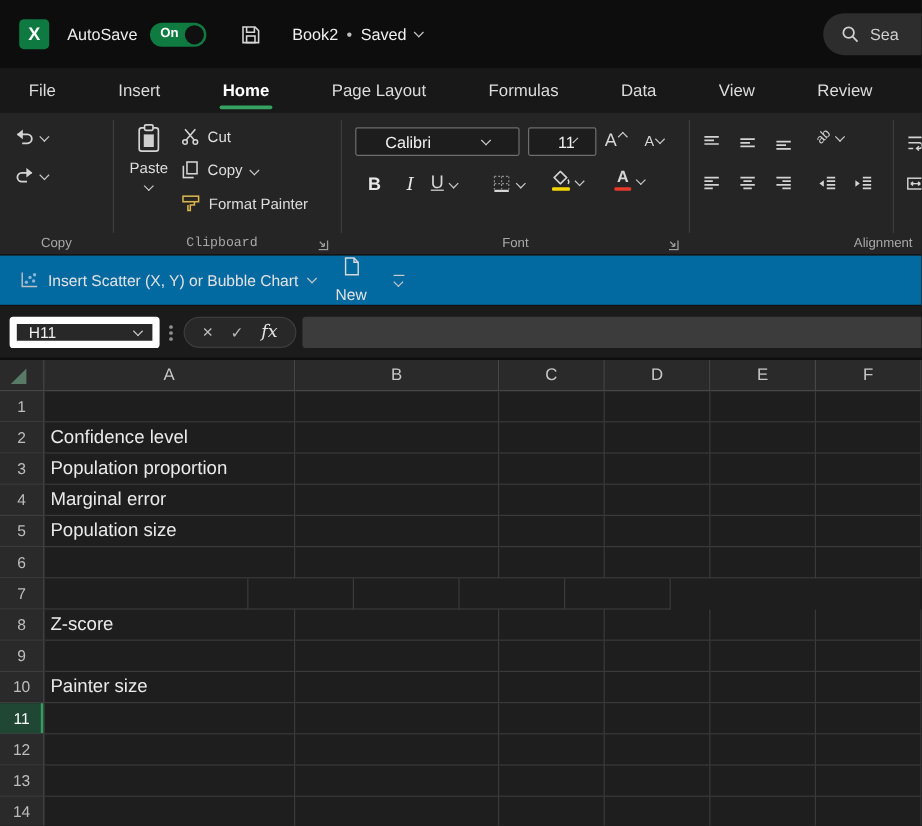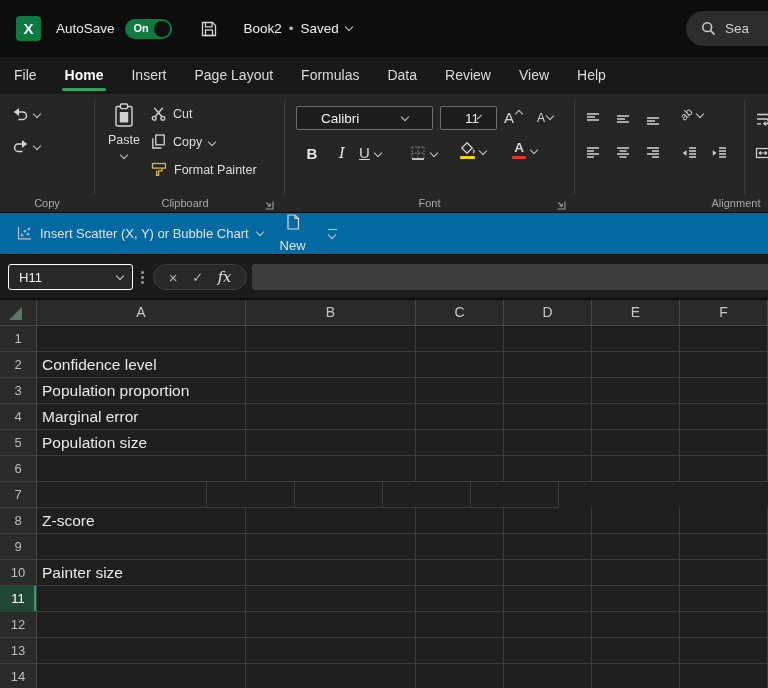--- a/index.html
+++ b/index.html
@@ -17,21 +17,21 @@
   .autosave-label{margin-left:15px;font-size:13.5px;color:#ededed;}
   .toggle{margin-left:10px;width:47px;height:20px;border-radius:10px;background:#0f7b41;position:relative;cursor:pointer;}
   .toggle .on{position:absolute;left:9px;top:3.5px;font-size:11px;font-weight:700;color:#fff;}
   .toggle .knob{position:absolute;right:2px;top:2px;width:16px;height:16px;border-radius:50%;background:#101010;}
   .saveicon{margin-left:28px;display:flex;align-items:center;cursor:pointer;}
   .doctitle{margin-left:26px;display:flex;align-items:center;gap:7px;font-size:13.5px;color:#f0f0f0;cursor:pointer;}
   .searchpill{position:absolute;left:686px;top:11px;width:120px;height:35px;border-radius:18px 0 0 18px;background:#2d2d2d;display:flex;align-items:center;gap:9px;padding-left:15px;box-sizing:border-box;color:#cfcfcf;font-size:13.5px;}
 
   
   .menubar{position:absolute;top:57px;left:0;right:0;height:37px;background:#181818;}
-  .tabs{display:flex;height:37px;}
+  .tabs{display:flex;padding-left:10px;height:37px;gap:24px;}
   .tab{position:relative;padding:0 14px;line-height:36px;font-size:14px;color:#dcdcdc;cursor:pointer;white-space:nowrap;}
   .tab.active{color:#fff;font-weight:600;}
   .tab.active::after{content:"";position:absolute;left:11px;right:11px;bottom:3px;height:3px;border-radius:2px;background:#35a25f;}
 
   
   .ribbon{position:absolute;top:94px;left:0;right:0;height:119px;background:#252525;border-bottom:1px solid #0a0a0a;box-sizing:border-box;}
   .rsep{top:6px;bottom:18px;width:1px;background:#3c3c3c;}
   .rlabel{bottom:3px;font-size:11px;color:#a8a8a8;text-align:center;}
   .rbtn{display:flex;align-items:center;gap:5px;color:#d6d6d6;cursor:pointer;}
   .rrow{display:flex;align-items:center;gap:7px;font-size:12.5px;color:#dedede;cursor:pointer;white-space:nowrap;}
@@ -45,21 +45,21 @@
   .orient-txt{display:inline-block;transform:rotate(-45deg);font-size:11px;color:#d4d4d4;}
 
   
   .qat{position:absolute;top:213px;left:0;right:0;height:42px;background:#0369a1;border-bottom:1px solid #101010;display:flex;align-items:center;box-sizing:border-box;}
   .qbtn{display:flex;align-items:center;gap:8px;font-size:13px;color:#e2e2e2;cursor:pointer;white-space:nowrap;}
   .qoverflow{display:flex;flex-direction:column;align-items:center;gap:2px;cursor:pointer;}
   .obar{width:9px;height:1.5px;background:#c9c9c9;}
 
   
   .formularow{position:absolute;top:255px;left:0;right:0;height:45px;background:#1b1b1b;border-bottom:2px solid #0e0e0e;box-sizing:border-box;}
-  .namebox{left:8px;top:9px;width:125px;height:26px;background:#282828;border:1px solid #ffffff;border-radius:3px;box-sizing:border-box;display:flex;align-items:center;justify-content:space-between;padding:0 9px 0 10px;font-size:13px;color:#f0f0f0;cursor:pointer;}
+  .namebox{left:8px;top:9px;width:125px;height:26px;background:#282828;border:6px solid #ffffff;border-radius:3px;box-sizing:border-box;display:flex;align-items:center;justify-content:space-between;padding:0 9px 0 10px;font-size:13px;color:#f0f0f0;cursor:pointer;}
   .dots{left:141px;top:16px;display:flex;flex-direction:column;gap:2.5px;cursor:pointer;}
   .dots i{width:2.5px;height:2.5px;border-radius:50%;background:#909090;}
   .fxpill{left:153px;top:9px;width:94px;height:26px;background:#282828;border:1px solid #3d3d3d;border-radius:13px;box-sizing:border-box;display:flex;align-items:center;justify-content:space-evenly;}
   .fxpill .cancel{font-size:15px;color:#b8b8b8;cursor:pointer;line-height:1;}
   .fxpill .enter{font-size:13px;color:#b8b8b8;cursor:pointer;line-height:1;}
   .fxpill .fx{font-size:14.5px;color:#e3e3e3;cursor:pointer;line-height:1;}
   .finput{left:252px;top:9px;right:0;height:26px;background:#3c3c3c;border-radius:3px 0 0 3px;font-size:13px;color:#f0f0f0;line-height:26px;padding-left:8px;cursor:text;}
 
   
   .grid{position:absolute;top:300px;left:0;right:0;bottom:0;background:#1e1e1e;}
@@ -100,27 +100,27 @@
       <circle cx="6.2" cy="6.2" r="4.4"></circle>
         <path d="M9.6 9.6 L13.6 13.6"></path>
     </svg>
     <span>Sea</span>
   </div>
 </div>
 
 <div class="menubar">
   <div class="tabs">
       <div class="tab">File</div>
+      <div class="tab">Insert</div>
       <div class="tab active">Home</div>
-      <div class="tab">Insert</div>
       <div class="tab">Page Layout</div>
       <div class="tab">Formulas</div>
       <div class="tab">Data</div>
+      <div class="tab">View</div>
       <div class="tab">Review</div>
-      <div class="tab">View</div>
       <div class="tab">Help</div>
     </div>
 </div>
 
 <div class="ribbon">
 
   <div class="rbtn abs" style="left:12px;top:13px;">
     <svg width="17" height="14" viewBox="0 0 17 14" fill="none">
       <path d="M2.5 5 H10.8 a3.7 3.7 0 0 1 0 7.4 H6.5" stroke="#d4d4d4" stroke-width="1.5"></path>
       <path d="M7 1 L2 5 L7 9 Z" fill="#d4d4d4" stroke="none"></path>
@@ -162,21 +162,21 @@
     <span>Copy</span>
     <span class="chv s"></span>
   </div>
   <div class="rrow abs" style="left:151px;top:68px;">
     <svg width="16" height="15" viewBox="0 0 16 15" fill="none" stroke="#d9b44a" stroke-width="1.3">
       <rect x="1.5" y="1.5" width="13" height="4.6"></rect>
         <path d="M11 6.3 V8.8 H7.6 V13.4 H5.6 V8.8"></path>
     </svg>
     <span>Format Painter</span>
   </div>
-  <div class="rlabel abs" style="left:95px;width:180px;">Clipboard</div>
+  <div class="rlabel abs" style="left:95px;width:180px;font-family:Liberation Mono, monospace;">Clipboard</div>
   <div class="launcher abs" style="left:264px;bottom:5px;">
     <svg width="10" height="10" viewBox="0 0 10 10" fill="none" stroke="#9e9e9e" stroke-width="1.1">
       <path d="M1.5 9 H9 V1.5"></path>
         <path d="M2.5 2.5 L6.3 6.3 M6.3 6.3 V3.6 M6.3 6.3 H3.6"></path>
     </svg>
   </div>
   <div class="rsep abs" style="left:284px;"></div>
 
   <div class="combo abs" style="left:296px;top:12px;width:137px;">
     <span>Calibri</span>

